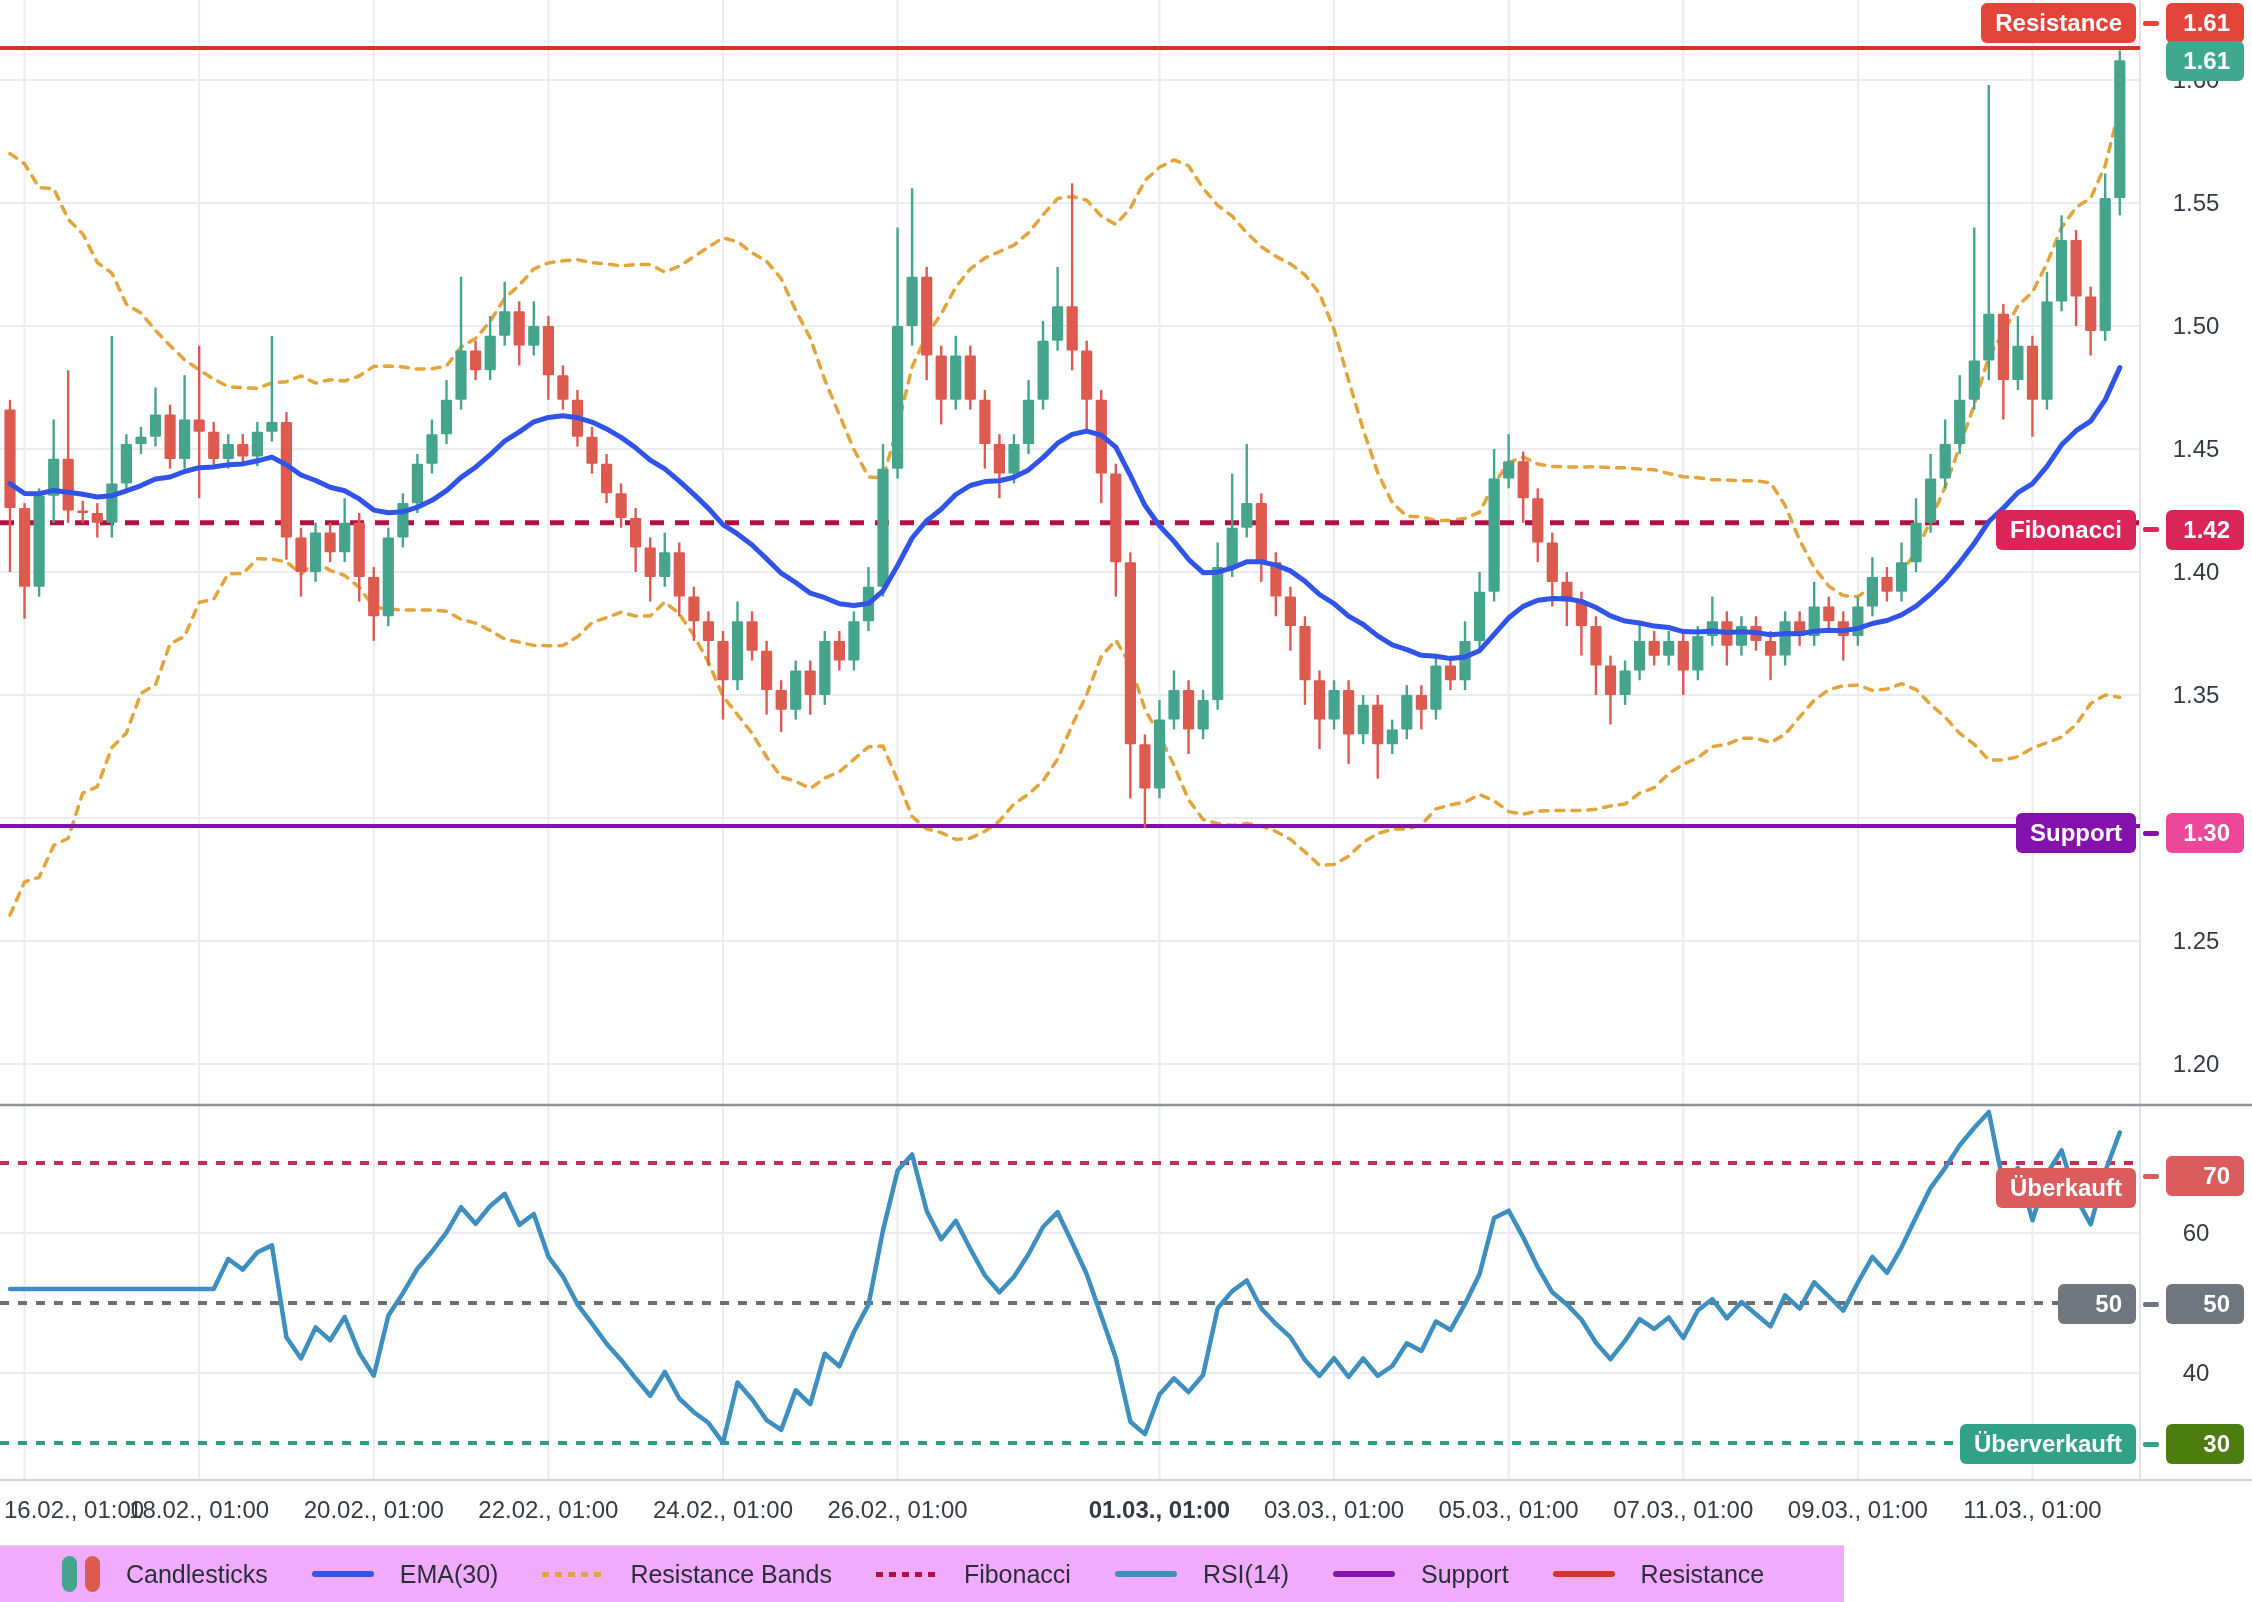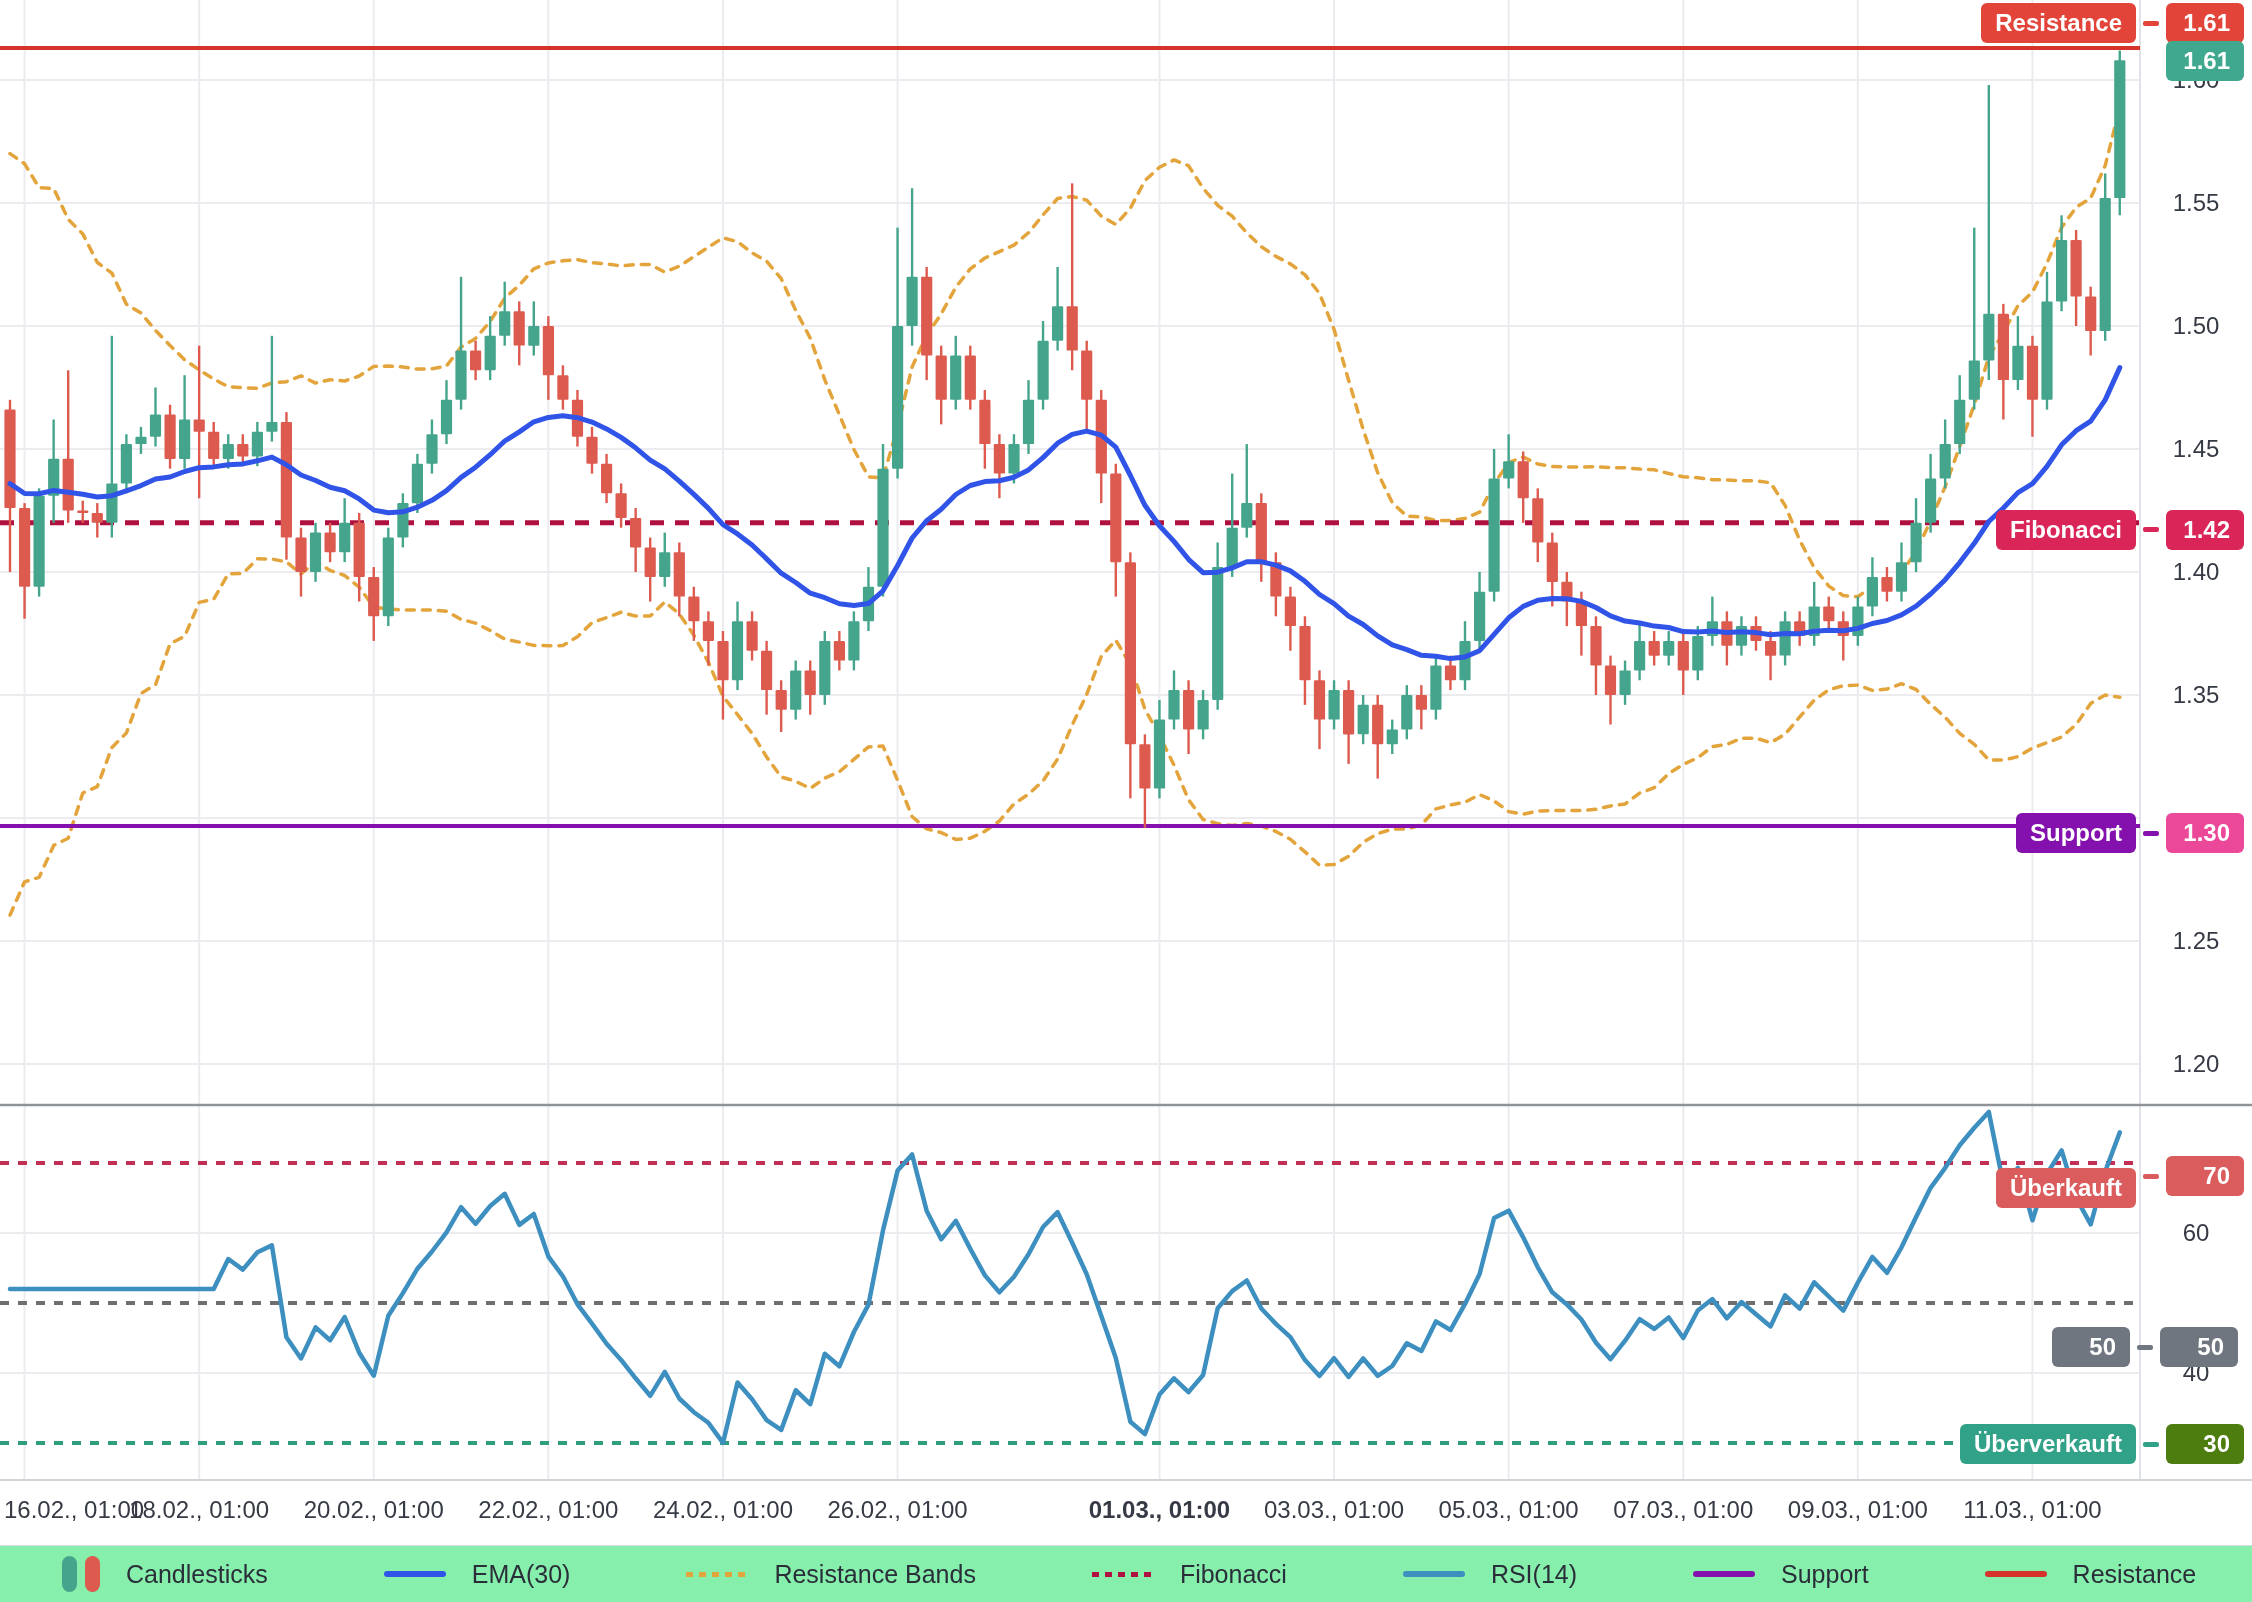--- a/index.html
+++ b/index.html
@@ -2,21 +2,21 @@
 <html><head>
 <meta charset="utf-8">
 <style>
   html,body{margin:0;padding:0;background:#fff;font-family:"Liberation Sans",sans-serif;}
   #app{position:relative;width:2252px;height:1602px;background:#fff;overflow:hidden;}
   #chart-svg{position:absolute;left:0;top:0;}
   .badge{position:absolute;display:flex;align-items:center;gap:7px;z-index:5;}
   .badge .pill{color:#fff;font-weight:bold;font-size:24px;line-height:1;padding:8px 14px;border-radius:6px;white-space:nowrap;}
   .badge .dash{width:16px;height:5px;border-radius:2px;}
   .badge .val{min-width:50px;text-align:right;}
-  .legend-bar{position:absolute;left:0;top:1545px;width:2252px;height:57px;background:#86efac;border-top:1px solid #d8dadd;display:flex;align-items:center;gap:116px;padding-left:62px;box-sizing:border-box;}
+  .legend-bar{position:absolute;left:0;top:1545px;width:1844px;height:57px;background:#f0abfc;border-top:1px solid #d8dadd;display:flex;align-items:center;gap:44px;padding-left:62px;box-sizing:border-box;}
   .legend-item{display:flex;align-items:center;gap:26px;white-space:nowrap;}
   .legend-item .lbl{font-size:25px;color:#2a2e39;}
   .sw-line{width:62px;height:6px;border-radius:3px;}
   .sw-dot{width:62px;height:5px;}
   .sw-pills{display:flex;gap:8px;align-items:center;}
   .sw-pills i{display:block;width:15px;height:36px;border-radius:8px;}
 </style>
 </head>
 <body>
 
@@ -390,21 +390,21 @@
   <div class="badge" id="b-support" style="top: 813px; right: 8px;">
     <span class="pill" style="background: rgb(132, 17, 173);">Support</span>
     <span class="dash" style="background: rgb(132, 17, 173);"></span>
     <span class="pill val" style="background: #ec4899;">1.30</span>
   </div>
   <div class="badge" id="b-overbought" style="top: 1144px; right: 8px;">
     <span class="pill" style="background: rgb(218, 92, 92); margin-top: 24px;">Überkauft</span>
     <span class="dash" style="background: rgb(218, 92, 92);"></span>
     <span class="pill val" style="background: rgb(218, 92, 92);">70</span>
   </div>
-  <div class="badge" id="b-midline" style="top: 1284px; right: 14px; margin-top: 43px;">
+  <div class="badge" id="b-midline" style="top: 1284px; right: 8px;">
     <span class="pill val" style="background: rgb(112, 118, 128);">50</span>
     <span class="dash" style="background: rgb(112, 118, 128);"></span>
     <span class="pill val" style="background: rgb(112, 118, 128);">50</span>
   </div>
   <div class="badge" id="b-oversold" style="top: 1424px; right: 8px; padding-left: 28px;">
     <span class="pill" style="background: rgb(49, 161, 136);">Überverkauft</span>
     <span class="dash" style="background: rgb(49, 161, 136);"></span>
     <span class="pill val" style="background: #4d7c0f;">30</span>
   </div>
 

